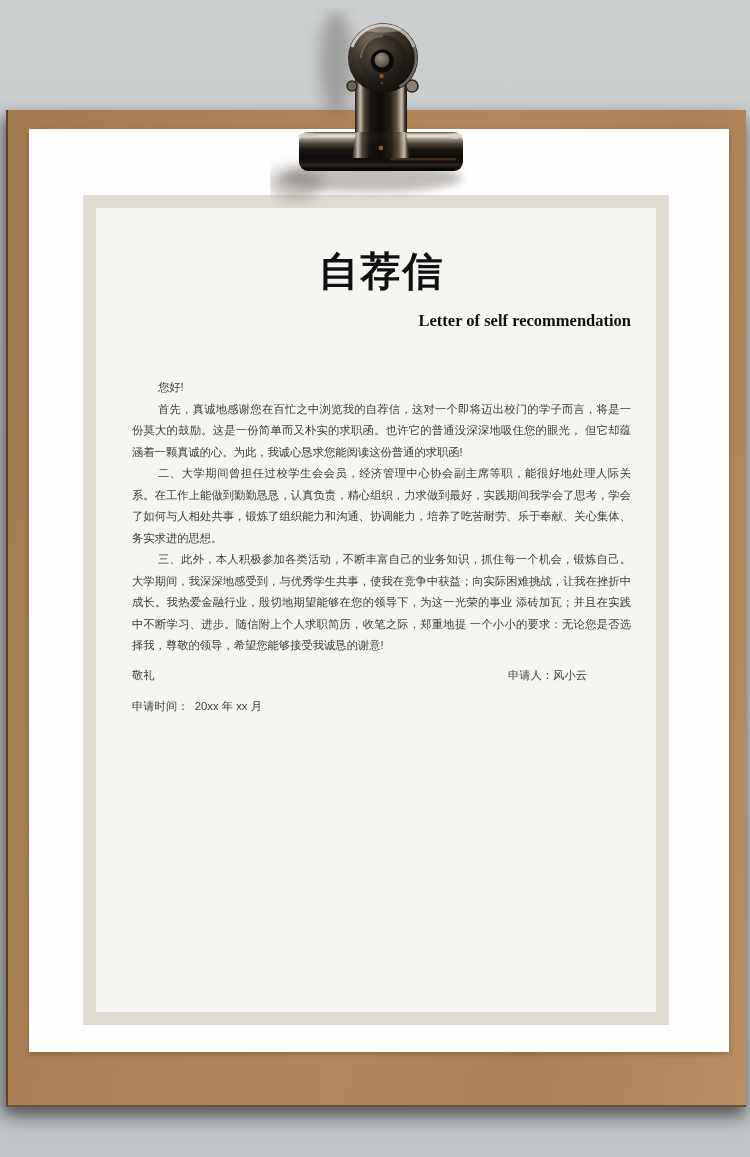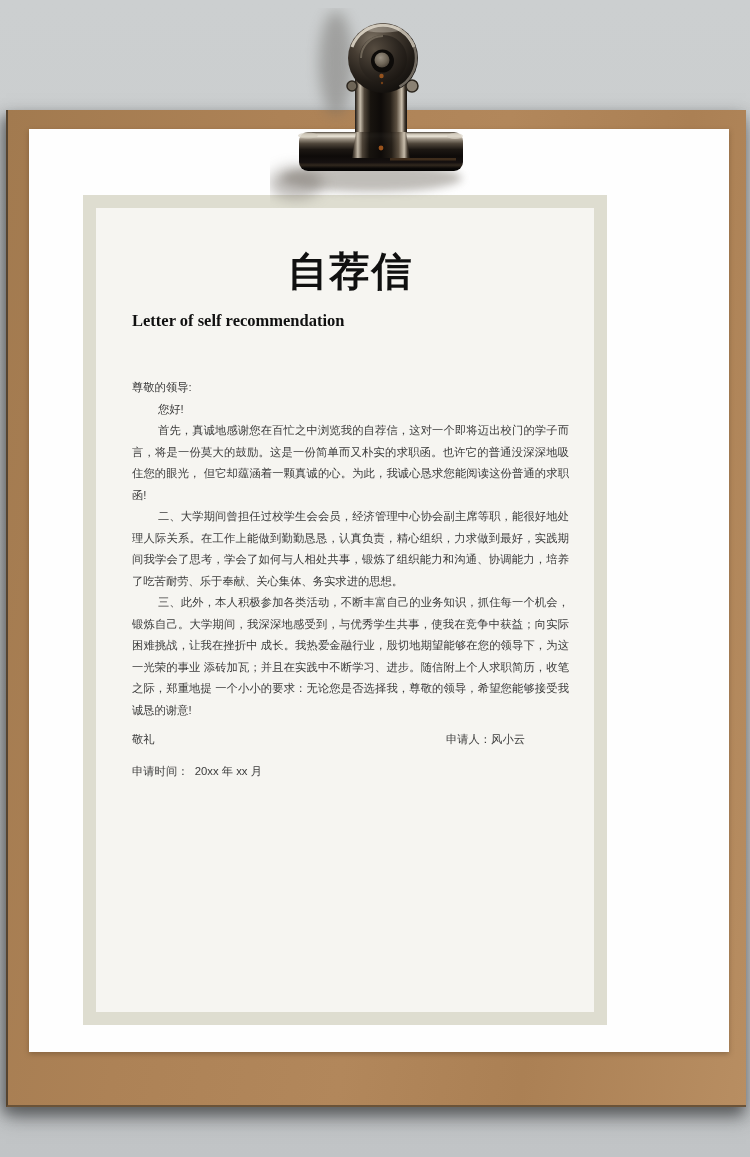--- a/index.html
+++ b/index.html
@@ -20,31 +20,31 @@
     box-shadow:-4px 6px 12px rgba(66,68,70,.55),0 10px 18px rgba(66,68,70,.6);
   }
   
   .paper{
     position:absolute;left:21px;top:19px;width:700px;height:923px;
     background:var(--paper);
     box-shadow:0 2px 5px rgba(70,50,30,.35);
   }
   
   .frame{
-    position:absolute;left:54px;top:66px;width:524px;height:830px;
+    position:absolute;left:54px;top:66px;width:586px;height:830px;
     box-sizing:border-box;border:13px solid var(--frame);
     background:var(--content);
   }
   .letter{position:absolute;inset:0;padding:0 25px 0 36px;color:var(--ink);}
   .title{
     margin:40px 0 0 0;text-align:center;font-size:40px;line-height:46px;
     font-weight:600;letter-spacing:2px;color:#101010;
   }
   .subtitle{
-    margin:17px 0 0 0;text-align:left;
+    margin:17px 0 0 0;text-align:right;
     font-family:"Liberation Serif",serif;font-weight:700;
     font-size:16.5px;line-height:20px;color:#101010;
   }
   .body-text{margin-top:46px;font-size:11.3px;line-height:21.5px;text-align:justify;}
   .body-text p{margin:0;}
   .indent{text-indent:26px;}
   .gap-a{margin-top:16px;} .gap-b{margin-top:18px;} .gap-c{margin-top:21px;}
   .gap-d{margin-top:16px;} .gap-close{margin-top:33px;}
   .sig-row{display:flex;justify-content:space-between;margin-top:8px;gap:42px;}
   .sig-row .applicant{margin-right:44px;}
@@ -60,21 +60,20 @@
 
   <div class="clipboard">
     <div class="paper">
       <div class="frame">
         <div class="letter">
 
           <h1 class="title">自荐信</h1>
           <h2 class="subtitle">Letter of self recommendation</h2>
 
           <div class="body-text">
-            <p>尊敬的领导:</p>
             <p class="indent">您好!</p>
             <p class="indent">首先，真诚地感谢您在百忙之中浏览我的自荐信，这对一个即将迈出校门的学子而言，将是一份莫大的鼓励。这是一份简单而又朴实的求职函。也许它的普通没深深地吸住您的眼光， 但它却蕴涵着一颗真诚的心。为此，我诚心恳求您能阅读这份普通的求职函!</p>
             <p class="indent gap-c">二、大学期间曾担任过校学生会会员，经济管理中心协会副主席等职，能很好地处理人际关系。在工作上能做到勤勤恳恳，认真负责，精心组织，力求做到最好，实践期间我学会了思考，学会了如何与人相处共事，锻炼了组织能力和沟通、协调能力，培养了吃苦耐劳、乐于奉献、关心集体、务实求进的思想。</p>
             <p class="indent gap-d">三、此外，本人积极参加各类活动，不断丰富自己的业务知识，抓住每一个机会，锻炼自己。大学期间，我深深地感受到，与优秀学生共事，使我在竞争中获益；向实际困难挑战，让我在挫折中 成长。我热爱金融行业，殷切地期望能够在您的领导下，为这一光荣的事业 添砖加瓦；并且在实践中不断学习、进步。随信附上个人求职简历，收笔之际，郑重地提 一个小小的要求：无论您是否选择我，尊敬的领导，希望您能够接受我诚恳的谢意!</p>
 
             <div class="sig-row">
               <span>敬礼</span>
               <span class="applicant">申请人：风小云</span>
             </div>
             <div class="date-row">

